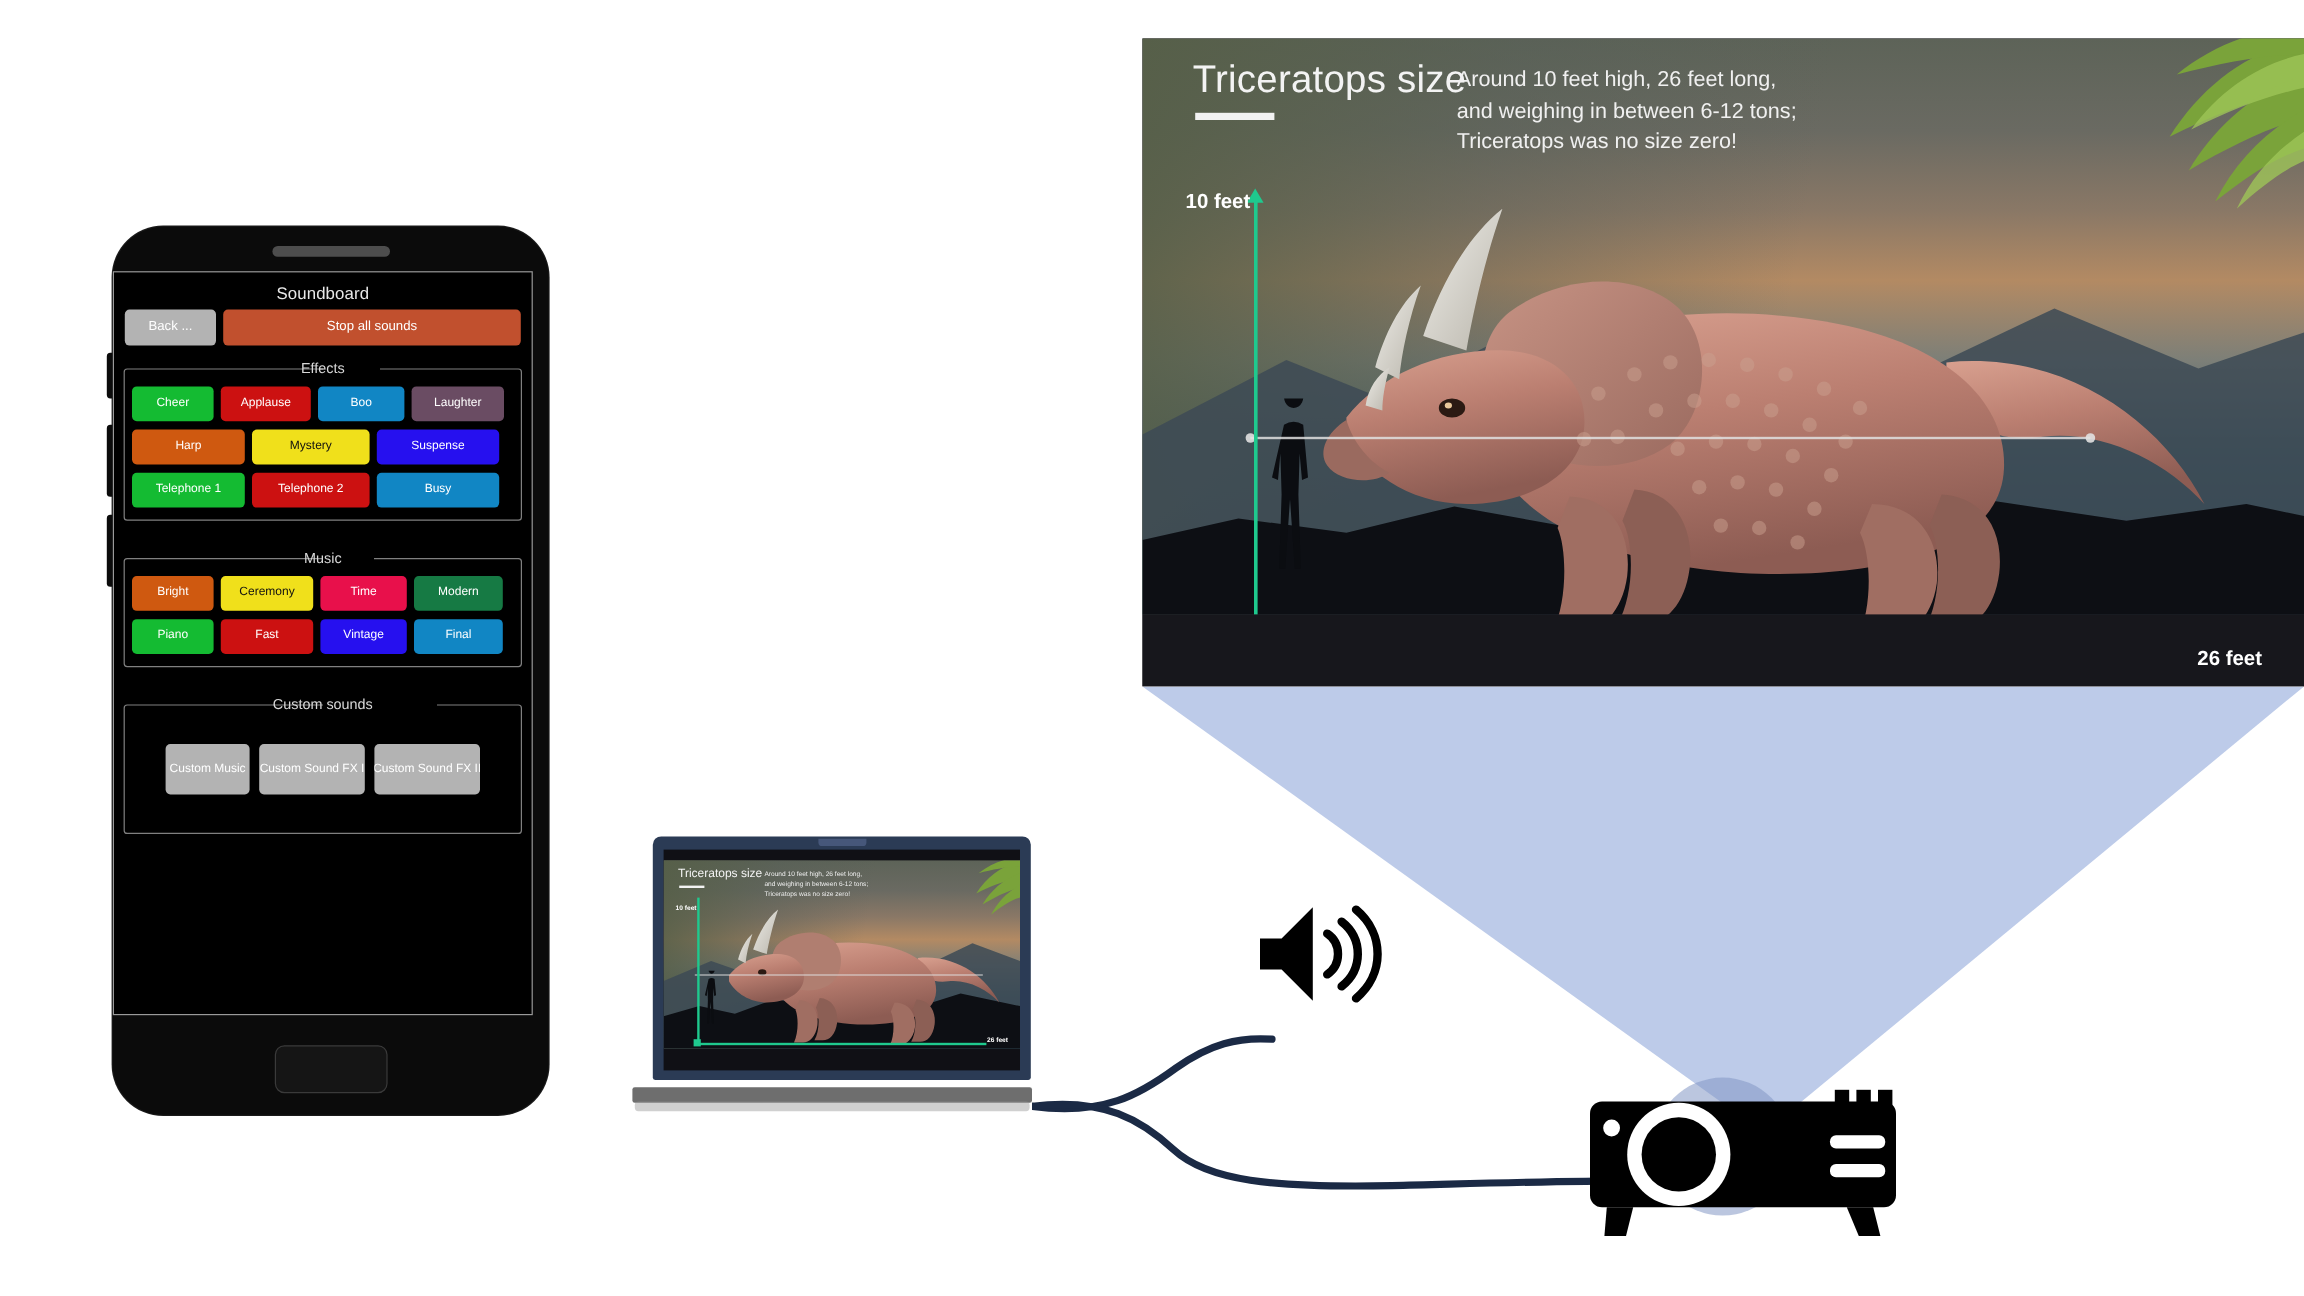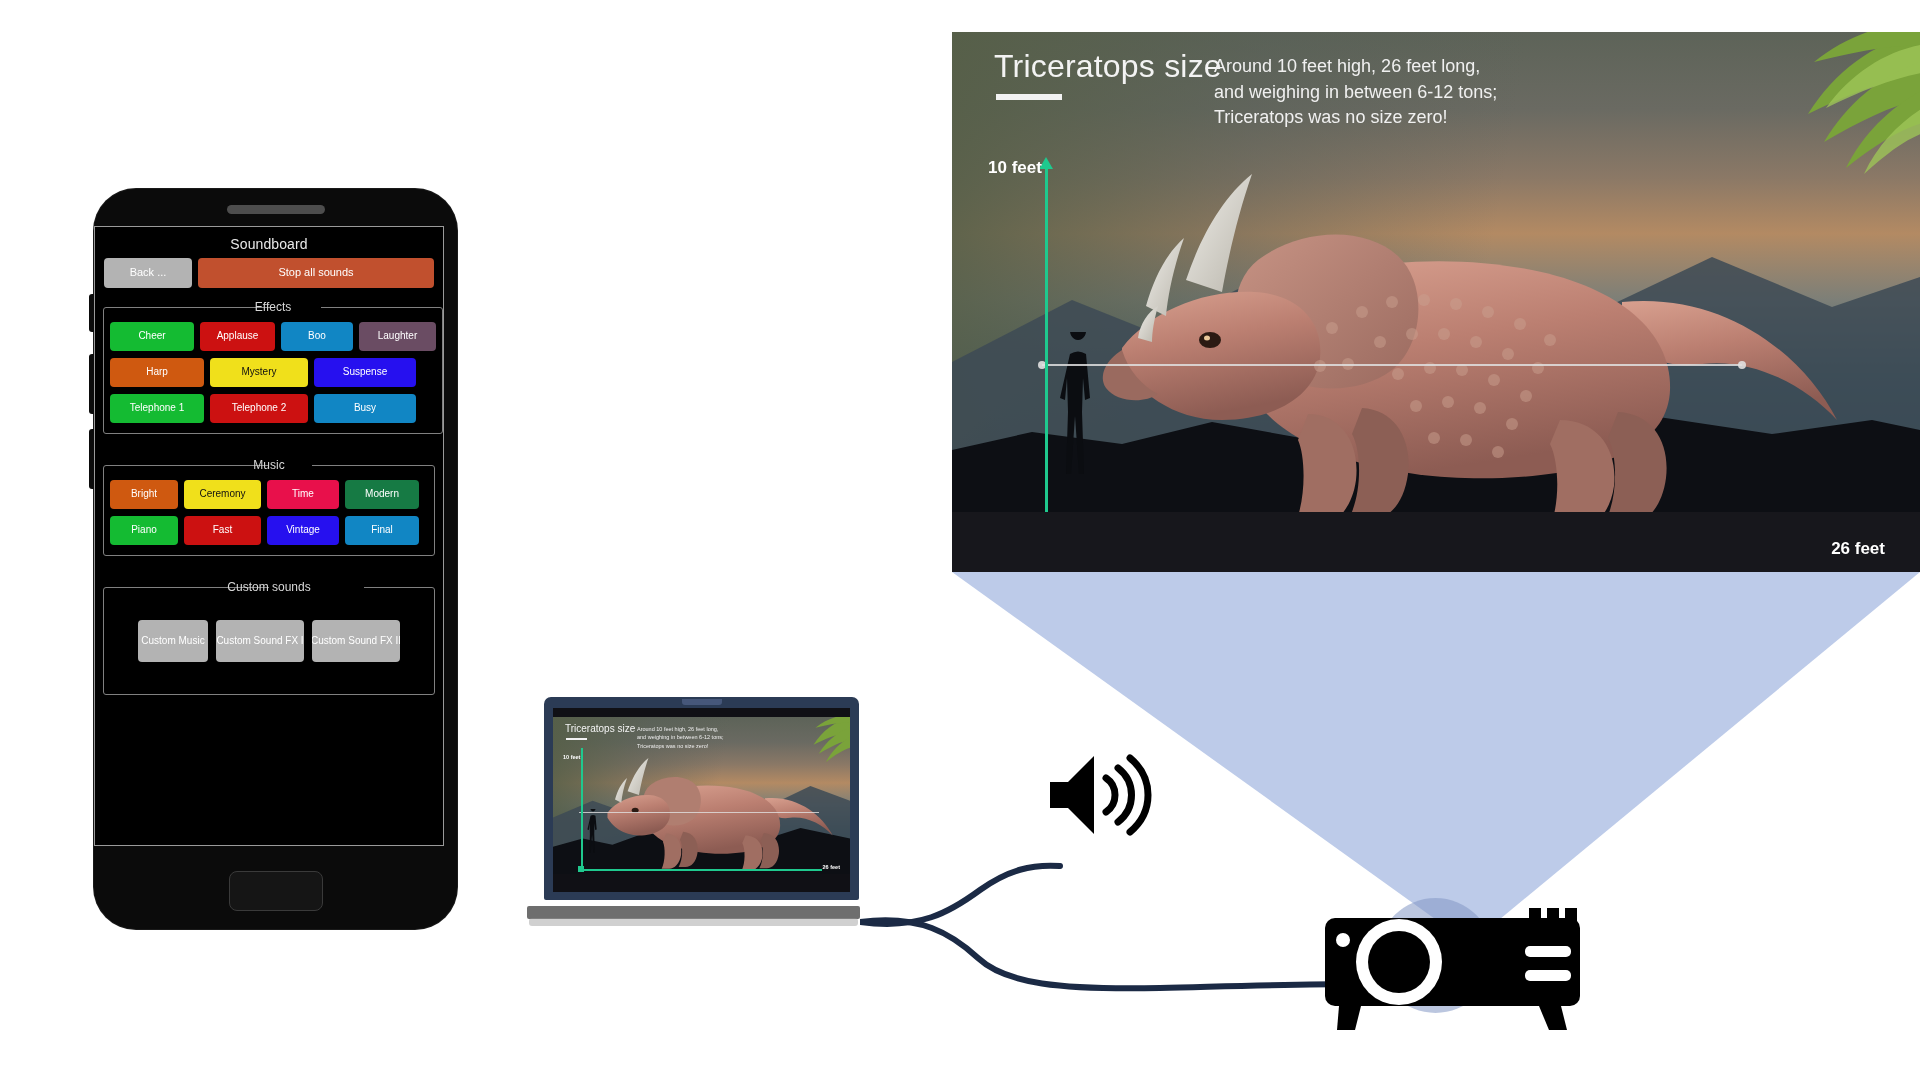--- a/index.html
+++ b/index.html
@@ -84,21 +84,21 @@
     align-items: center;
     justify-content: center;
     text-align: center;
     line-height: 1.05;
     padding: 0 3px;
     box-sizing: border-box;
     overflow: hidden;
     white-space: nowrap;
   }
   #back-btn {
-    width: 88px; height: 30px;
+    width: 76px; height: 30px;
     background: #b3b3b3; color: #ffffff;
   }
   #stop-all-btn {
     flex: 1; height: 30px;
     background: #c1502e; color: #ffffff;
   }
 
   fieldset.group {
     margin: 4px 8px 24px;
     border: 1px solid #808080;
@@ -403,21 +403,21 @@
 
       <div class="toprow">
         <button class="btn" id="back-btn">Back ...</button>
         <button class="btn" id="stop-all-btn">Stop all sounds</button>
       </div>
 
       <div id="sections-host">
           <fieldset class="group">
             <legend>Effects</legend>
             <div class="grid-row">
-              <button class="btn pad" style="background: rgb(20, 187, 50); color: rgb(255, 255, 255); width: 84px; text-align: right;">Cheer</button>
+              <button class="btn pad" style="background: rgb(20, 187, 50); color: rgb(255, 255, 255); width: 68px; text-align: right;">Cheer</button>
               <button class="btn pad" style="background: rgb(204, 17, 17); color: rgb(255, 255, 255); width: 75px;">Applause</button>
               <button class="btn pad" style="background: rgb(17, 134, 196); color: rgb(255, 255, 255); width: 72px;">Boo</button>
               <button class="btn pad" style="background: rgb(106, 76, 99); color: rgb(255, 255, 255); width: 77px;">Laughter</button>
             </div>
             <div class="grid-row">
               <button class="btn pad" style="background: rgb(207, 89, 16); color: rgb(255, 255, 255); width: 94px;">Harp</button>
               <button class="btn pad" style="background: rgb(240, 224, 27); color: rgb(17, 17, 17); width: 98px;">Mystery</button>
               <button class="btn pad" style="background: rgb(38, 16, 239); color: rgb(255, 255, 255); width: 102px;">Suspense</button>
             </div>
             <div class="grid-row">

